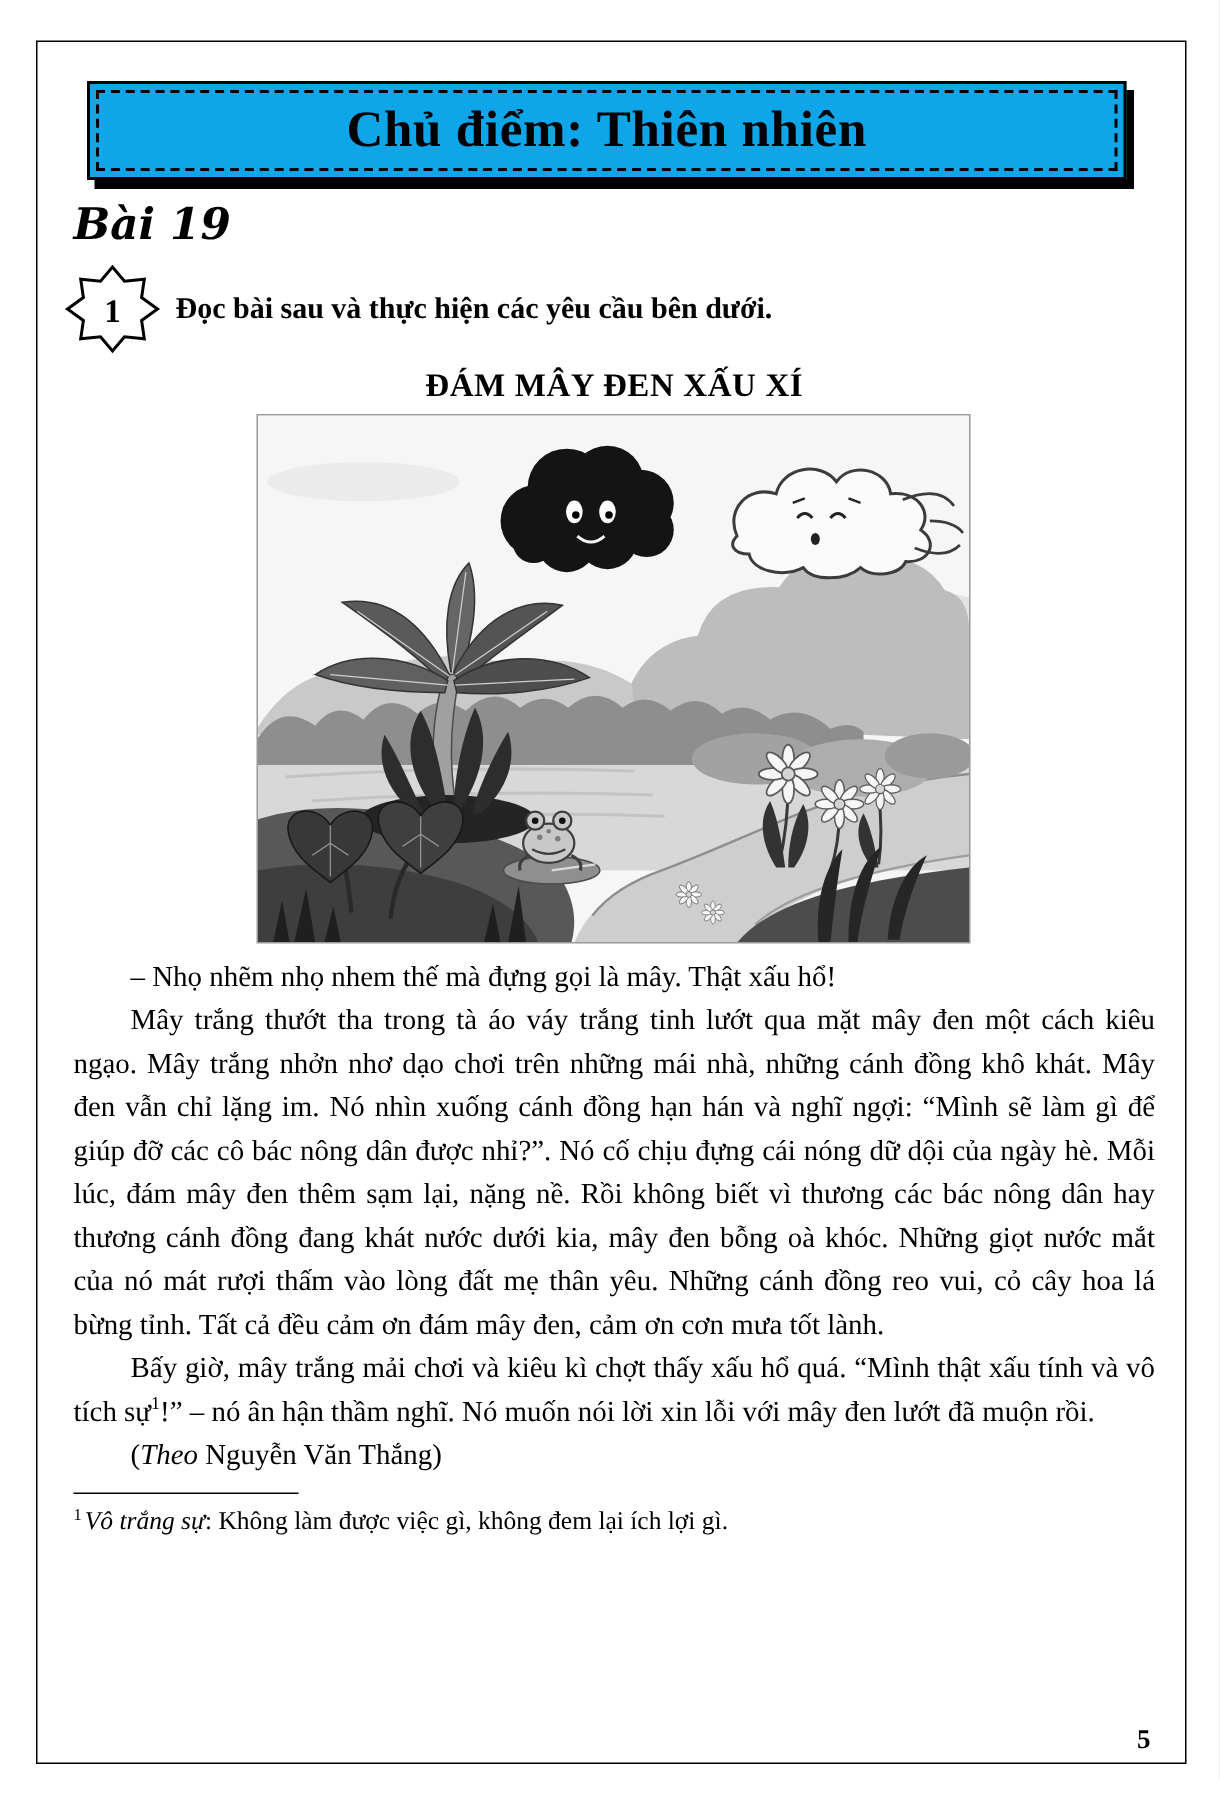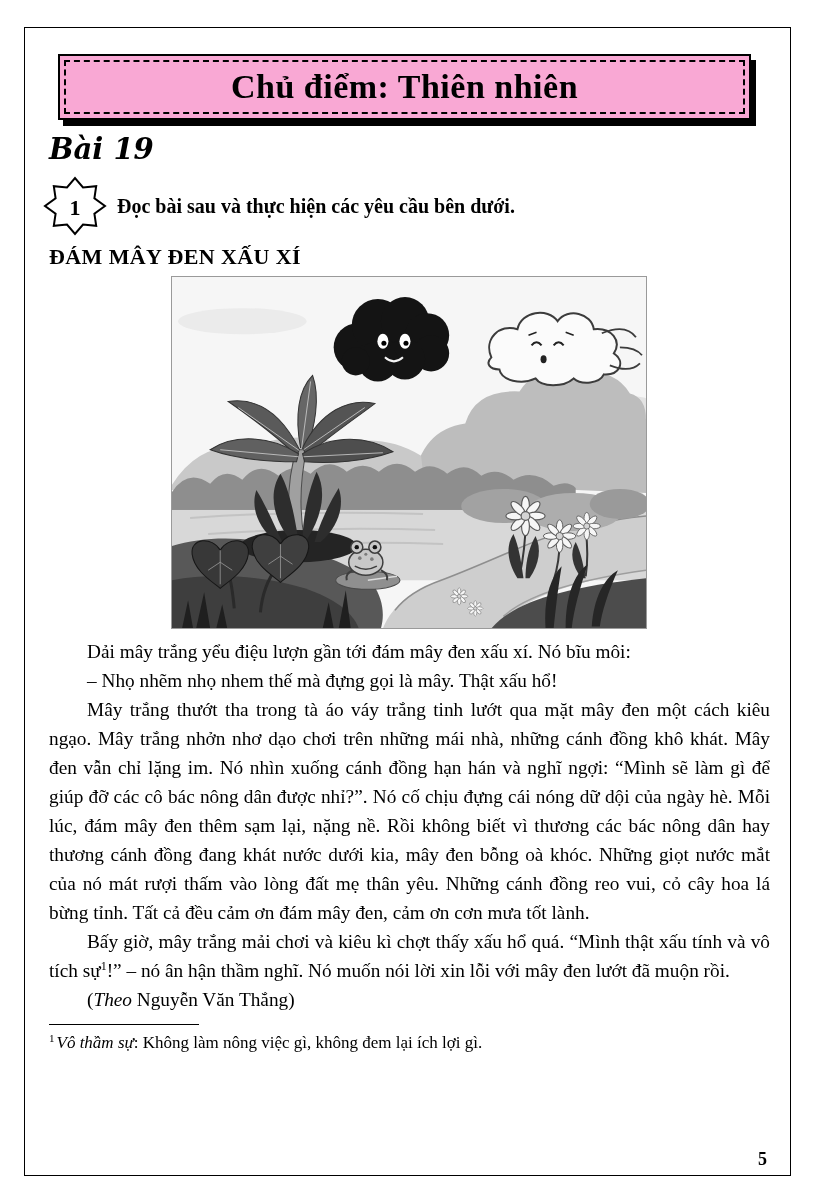--- a/index.html
+++ b/index.html
@@ -1,29 +1,29 @@
 <!DOCTYPE html>
 <html><head>
 <meta charset="utf-8">
 <style>
   html,body{margin:0;padding:0;background:#e9e9e9;}
   .page{position:relative;width:813px;height:1200px;margin:0 auto;background:#fff;color:#000;
         font-family:"Liberation Serif",serif;overflow:hidden;}
   .frame{position:absolute;top:27px;left:24px;right:22px;bottom:24px;border:1.5px solid #000;
          padding:26px 20px 0 24px;}
   .header-box{width:681px;margin-left:9px;border:2.5px solid #000;box-shadow:5px 6px 0 #000;
-              padding:4px;background:#f9a8d4;}
+              padding:4px;background:#0ea5e9;}
   .header-inner{border:2px dashed #000;padding:5px 8px;text-align:center;}
   .header-title{margin:0;font-size:34px;line-height:40px;font-weight:700;letter-spacing:.5px;}
   .lesson-title{margin-top:10px;text-align:left;font-family:"DejaVu Serif",serif;
                 font-style:italic;font-weight:700;font-size:29px;line-height:38px;}
   .exercise-row{display:flex;align-items:center;margin-top:8px;margin-left:-6px;}
   .star-badge{width:64px;height:60px;flex:0 0 auto;}
   .exercise-instruction{margin:0 0 0 10px;font-size:20px;font-weight:700;}
-  .story-title{margin:8px 0 0 0;text-align:left;font-size:22px;font-weight:700;letter-spacing:.4px;}
+  .story-title{margin:8px 0 0 0;text-align:center;font-size:22px;font-weight:700;letter-spacing:.4px;}
   .illustration{width:474px;margin:6px 0 8px 122px;border:1px solid #9a9a9a;background:#f6f6f6;}
   .illustration svg{display:block;width:100%;height:auto;}
   .story-body p{margin:0;font-size:19.3px;line-height:29px;text-align:justify;text-indent:38px;}
   sup.fn-ref{font-size:12px;line-height:0;}
   .attribution{margin:4px 0 0 0;font-size:19px;text-align:right;text-indent:0;}
   .it{font-style:italic;}
   .footnote{margin-top:10px;}
   .footnote-rule{width:150px;border-top:1.3px solid #000;margin-bottom:6px;}
   .footnote-text{margin:0;font-size:17px;line-height:23px;}
   .footnote-text sup{font-size:11px;margin-right:2px;line-height:0;}
@@ -192,28 +192,27 @@
           <path d="M318,80 C310,62 326,46 344,52 C348,34 374,30 384,44 C394,30 418,36 420,52 C438,50 448,64 440,76 C452,84 446,98 430,97 C426,106 408,108 400,101 C390,110 368,110 362,101 C348,108 328,103 326,92 C316,92 312,86 318,80 Z" fill="#fbfbfb" stroke="#3c3c3c" stroke-width="2"></path>
           <path d="M428,56 q24,-10 34,4 M436,88 q20,8 30,-2 M446,70 q16,0 22,8" stroke="#3c3c3c" stroke-width="1.8" fill="none"></path>
           <path d="M358,68 q5,-6 10,0 M380,68 q5,-6 10,0" stroke="#222222" stroke-width="2" fill="none"></path>
           <ellipse cx="370" cy="82" rx="3" ry="4" fill="#222222"></ellipse>
           <path d="M355,58 l8,-3 M392,55 l8,3" stroke="#222222" stroke-width="1.5" fill="none"></path>
         </g>
       </svg>
     </div>
 
     <div class="story-body">
-      <p>Dải mây trắng yểu điệu lượn gần tới đám mây đen xấu xí. Nó bĩu môi:</p>
       <p>– Nhọ nhẽm nhọ nhem thế mà đựng gọi là mây. Thật xấu hổ!</p>
       <p>Mây trắng thướt tha trong tà áo váy trắng tinh lướt qua mặt mây đen một cách kiêu ngạo. Mây trắng nhởn nhơ dạo chơi trên những mái nhà, những cánh đồng khô khát. Mây đen vẫn chỉ lặng im. Nó nhìn xuống cánh đồng hạn hán và nghĩ ngợi: “Mình sẽ làm gì để giúp đỡ các cô bác nông dân được nhỉ?”. Nó cố chịu đựng cái nóng dữ dội của ngày hè. Mỗi lúc, đám mây đen thêm sạm lại, nặng nề. Rồi không biết vì thương các bác nông dân hay thương cánh đồng đang khát nước dưới kia, mây đen bỗng oà khóc. Những giọt nước mắt của nó mát rượi thấm vào lòng đất mẹ thân yêu. Những cánh đồng reo vui, cỏ cây hoa lá bừng tỉnh. Tất cả đều cảm ơn đám mây đen, cảm ơn cơn mưa tốt lành.</p>
       <p><span>Bấy giờ, mây trắng mải chơi và kiêu kì chợt thấy xấu hổ quá. “Mình thật xấu tính và vô tích sự</span><sup class="fn-ref">1</sup><span>!” – nó ân hận thầm nghĩ. Nó muốn nói lời xin lỗi với mây đen lướt đã muộn rồi.</span></p>
       <p class="attribution"><span>(</span><span class="it">Theo</span><span> Nguyễn Văn Thắng</span><span>)</span></p>
     </div>
 
     <div class="footnote">
       <div class="footnote-rule"></div>
-      <p class="footnote-text"><sup>1</sup><span class="it">Vô thầm sự</span><span>: Không làm nông việc gì, không đem lại ích lợi gì.</span></p>
+      <p class="footnote-text"><sup>1</sup><span class="it">Vô trắng sự</span><span>: Không làm được việc gì, không đem lại ích lợi gì.</span></p>
     </div>
 
   </div>
 
   <div class="page-number">5</div>
 </div>
 
 </body></html>

